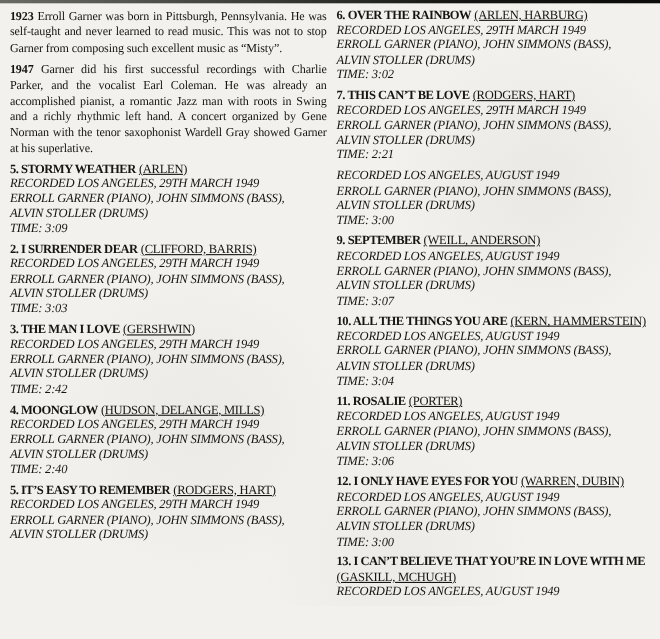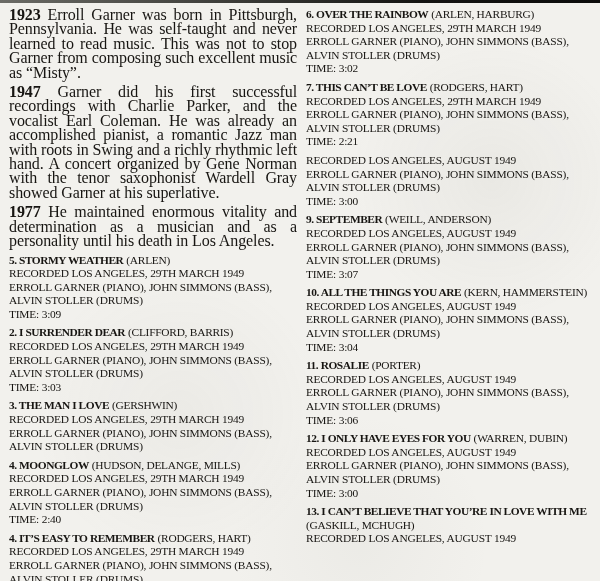--- a/index.html
+++ b/index.html
@@ -29,59 +29,60 @@
     background:
       radial-gradient(circle at 82% 30%, rgba(120,120,110,0.07), transparent 22%),
       radial-gradient(circle at 30% 70%, rgba(120,120,110,0.06), transparent 25%),
       radial-gradient(circle at 60% 92%, rgba(120,120,110,0.05), transparent 20%);
   }
   .col-left  { width: 288px; flex: none; }
   .col-right { width: 288px; flex: none; }
 
   
   .bio-para {
-    font-size: 16px;
+    font-size: 11px;
     line-height: 14.4px;
     text-align: justify;
     margin: 0 0 5px 0;
     letter-spacing: -0.1px;
   }
   .bio-year { font-weight: bold; }
 
   
   .track { margin-bottom: 5px; }
   .track-title-line {
     font-size: 11.4px;
     line-height: 13.6px;
   }
   .track-title {
     font-weight: bold;
     letter-spacing: -0.45px;
   }
   .track-composers {
     letter-spacing: -0.25px;
+    text-decoration: underline;
   }
   .track-line {
     font-size: 11.4px;
     line-height: 13.6px;
     letter-spacing: -0.2px;
     white-space: nowrap;
+    font-style: italic;
   }
 </style>
 </head>
 <body>
 
 <div class="scan-edge"></div>
 
 <div class="page">
   <div class="col-left">
     <div>
       <p class="bio-para"><span class="bio-year">1923</span> <span>Erroll Garner was born in Pittsburgh, Pennsylvania. He was self-taught and never learned to read music. This was not to stop Garner from composing such excellent music as “Misty”.</span></p>
       <p class="bio-para"><span class="bio-year">1947</span> <span>Garner did his first successful recordings with Charlie Parker, and the vocalist Earl Coleman. He was already an accomplished pianist, a romantic Jazz man with roots in Swing and a richly rhythmic left hand. A concert organized by Gene Norman with the tenor saxophonist Wardell Gray showed Garner at his superlative.</span></p>
-      <p class="bio-para"><span class="bio-year">1977</span> <span>He maintained enormous vitality and determination as a musician and as a personality until his death in Los Angeles.</span></p>
     </div>
     <div id="tracklist-left">
         <div class="track">
           <div class="track-title-line"><span class="track-title">5. STORMY WEATHER</span> <span class="track-composers">(ARLEN)</span></div>
           <div class="track-line">RECORDED LOS ANGELES, 29TH MARCH 1949</div>
           <div class="track-line">ERROLL GARNER (PIANO), JOHN SIMMONS (BASS),</div>
           <div class="track-line">ALVIN STOLLER (DRUMS)</div>
           <div class="track-line">TIME: 3:09</div>
         </div>
         <div class="track">
@@ -89,30 +90,31 @@
           <div class="track-line">RECORDED LOS ANGELES, 29TH MARCH 1949</div>
           <div class="track-line">ERROLL GARNER (PIANO), JOHN SIMMONS (BASS),</div>
           <div class="track-line">ALVIN STOLLER (DRUMS)</div>
           <div class="track-line">TIME: 3:03</div>
         </div>
         <div class="track">
           <div class="track-title-line"><span class="track-title">3. THE MAN I LOVE</span> <span class="track-composers">(GERSHWIN)</span></div>
           <div class="track-line">RECORDED LOS ANGELES, 29TH MARCH 1949</div>
           <div class="track-line">ERROLL GARNER (PIANO), JOHN SIMMONS (BASS),</div>
           <div class="track-line">ALVIN STOLLER (DRUMS)</div>
+          <div class="track-line">TIME: 2:42</div>
         </div>
         <div class="track">
           <div class="track-title-line"><span class="track-title">4. MOONGLOW</span> <span class="track-composers">(HUDSON, DELANGE, MILLS)</span></div>
           <div class="track-line">RECORDED LOS ANGELES, 29TH MARCH 1949</div>
           <div class="track-line">ERROLL GARNER (PIANO), JOHN SIMMONS (BASS),</div>
           <div class="track-line">ALVIN STOLLER (DRUMS)</div>
           <div class="track-line">TIME: 2:40</div>
         </div>
         <div class="track">
-          <div class="track-title-line"><span class="track-title">4. IT’S EASY TO REMEMBER</span> <span class="track-composers">(RODGERS, HART)</span></div>
+          <div class="track-title-line"><span class="track-title">5. IT’S EASY TO REMEMBER</span> <span class="track-composers">(RODGERS, HART)</span></div>
           <div class="track-line">RECORDED LOS ANGELES, 29TH MARCH 1949</div>
           <div class="track-line">ERROLL GARNER (PIANO), JOHN SIMMONS (BASS),</div>
           <div class="track-line">ALVIN STOLLER (DRUMS)</div>
         </div>
       </div>
   </div>
   <div class="col-right">
     <div id="tracklist-right">
         <div class="track">
           <div class="track-title-line"><span class="track-title">6. OVER THE RAINBOW</span> <span class="track-composers">(ARLEN, HARBURG)</span></div>

